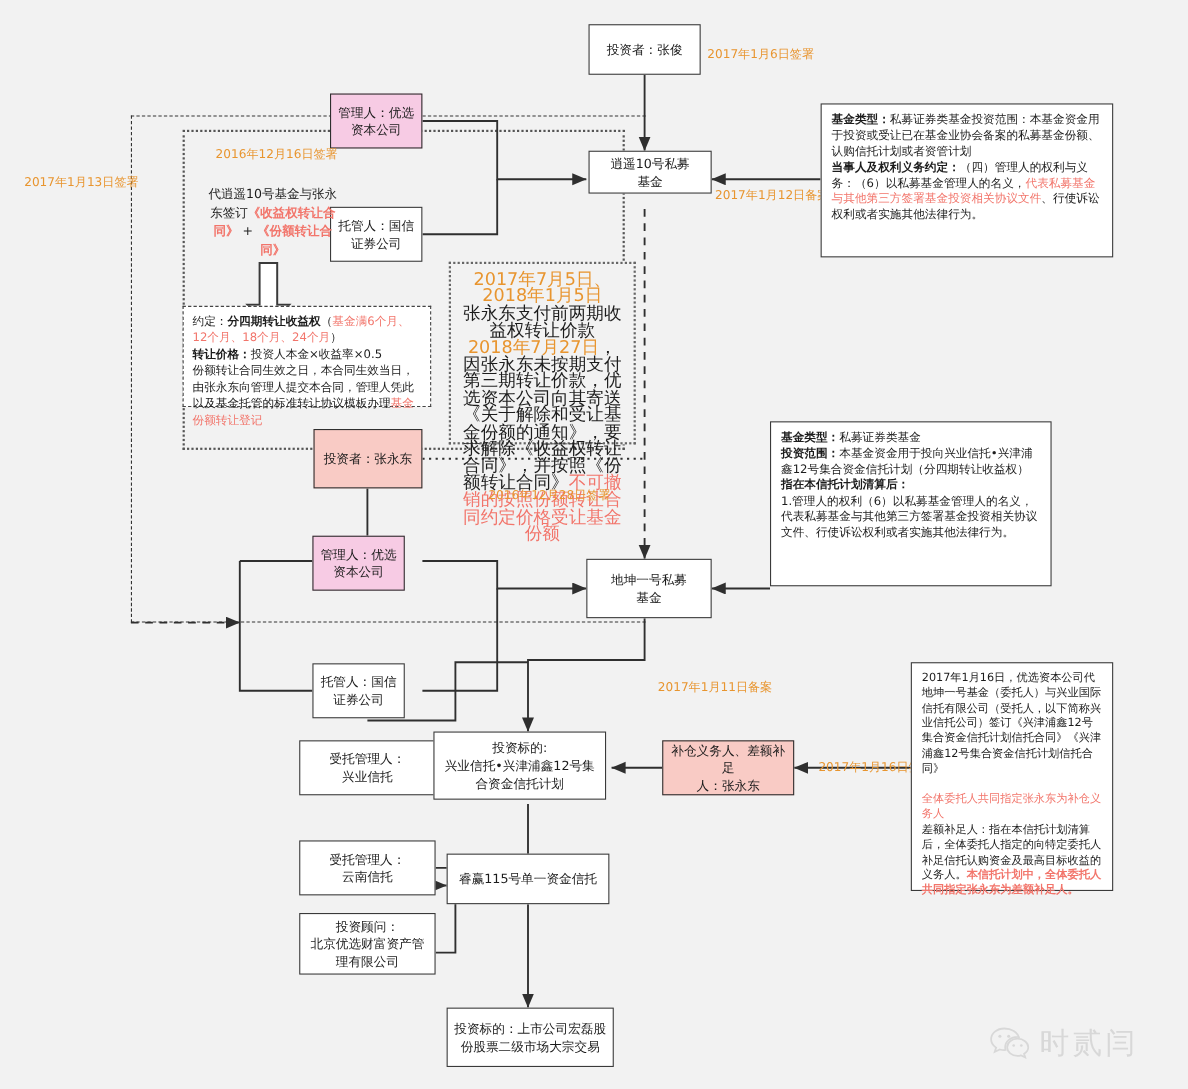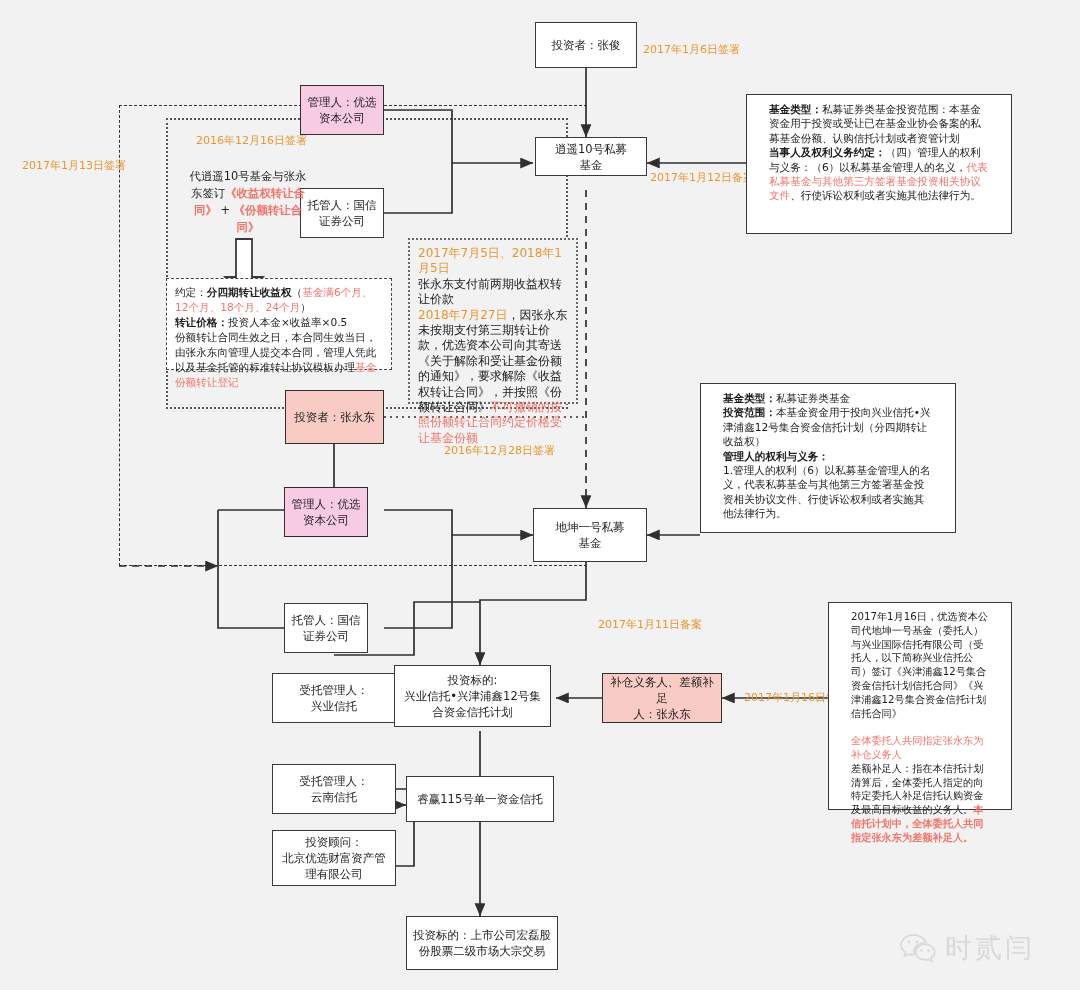--- a/index.html
+++ b/index.html
@@ -4,27 +4,27 @@
 <style>
   html,body{margin:0;padding:0;background:#f2f2f2;}
   body{font-family:"DejaVu Sans","Liberation Sans",sans-serif;}
   #canvas{position:relative;width:1080px;height:990px;background:#f2f2f2;overflow:hidden;}
   .box{position:absolute;box-sizing:border-box;border:1.6px solid #3a3a3a;background:#ffffff;
        display:flex;align-items:center;justify-content:center;text-align:center;
        font-size:11.5px;line-height:16px;color:#1c1c1c;padding:3px 4px;white-space:pre-line;}
   .box.pink{background:#f7cbe4;border-color:#2f2f2f;}
   .box.salmon{background:#f9cbc5;border-color:#2f2f2f;}
   .note{position:absolute;box-sizing:border-box;border:1.6px solid #3a3a3a;background:#ffffff;
-        font-size:10.6px;line-height:14.4px;color:#1c1c1c;padding:7px 22px;text-align:left;}
+        font-size:10.6px;line-height:14.4px;color:#1c1c1c;padding:7px 9px;text-align:left;}
   .dashbox{position:absolute;box-sizing:border-box;border:1.7px dashed #333;}
   .dotbox{position:absolute;box-sizing:border-box;border:2px dotted #555;}
   .dashnote{position:absolute;box-sizing:border-box;border:1.7px dashed #444;background:#fff;
             font-size:10.6px;line-height:15px;color:#1c1c1c;padding:6px 8px;text-align:left;}
   .dotnote{position:absolute;box-sizing:border-box;border:2px dotted #666;background:#f2f2f2;
-           font-size:12px;line-height:15.4px;color:#1c1c1c;padding:6px 8px;text-align:left;}
+           font-size:16px;line-height:15.4px;color:#1c1c1c;padding:6px 8px;text-align:center;}
   .olabel{position:absolute;color:#e8952f;font-size:11px;line-height:16px;white-space:pre-line;}
   .rlabel{position:absolute;color:#f2756b;font-size:11.4px;line-height:17px;white-space:pre-line;}
   .freetext{position:absolute;font-size:11.4px;line-height:17px;color:#1c1c1c;text-align:center;}
   .r{color:#f2756b;}
   .o{color:#e8952f;}
   svg.wires{position:absolute;left:0;top:0;width:1080px;height:990px;pointer-events:none;}
   .wm{position:absolute;display:flex;align-items:center;gap:9px;color:#d8d8d8;}
   .wm .wmtxt{font-size:27px;letter-spacing:3px;}
   .bigarrow{position:absolute;}
 </style>
@@ -149,21 +149,21 @@
 
   <div class="box" style="left:533px;top:508px;width:114px;height:54px;">地坤一号私募
 基金</div>
 
   <div class="box" style="left:284px;top:603px;width:84px;height:50px;">托管人：国信
 证券公司</div>
 
   <div class="note" style="left:700px;top:383px;width:256px;height:150px;">
     <span style="font-weight:bold;">基金类型：</span><span>私募证券类基金</span><br>
     <span style="font-weight:bold;">投资范围：</span><span>本基金资金用于投向兴业信托•兴津浦鑫12号集合资金信托计划（分四期转让收益权）</span><br>
-    <span style="font-weight:bold;">管理人的权利与义务：</span><br>
+    <span style="font-weight:bold;">指在本信托计划清算后：</span><br>
     <span>1.管理人的权利（6）以私募基金管理人的名义，代表私募基金与其他第三方签署基金投资相关协议文件、行使诉讼权利或者实施其他法律行为。</span>
   </div>
 
   <div class="olabel" style="left:598px;top:617px;width:160px;">2017年1月11日备案</div>
 
   <div class="box" style="left:272px;top:673px;width:124px;height:50px;">受托管理人：
 兴业信托</div>
 
   <div class="box" style="left:394px;top:665px;width:157px;height:62px;">投资标的:
 兴业信托•兴津浦鑫12号集

